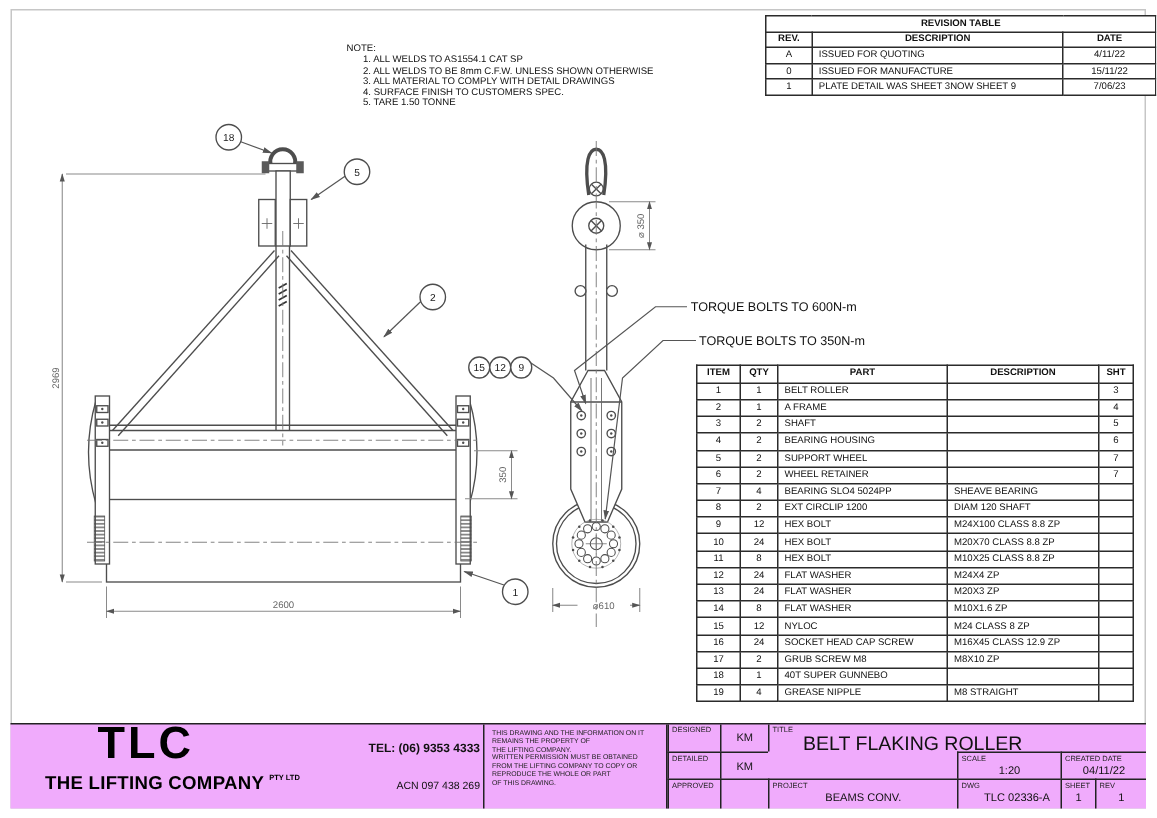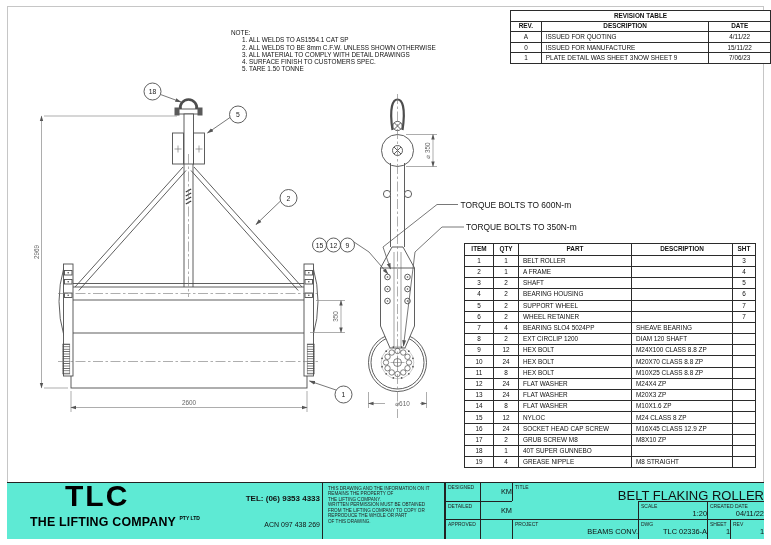--- a/index.html
+++ b/index.html
@@ -25,32 +25,32 @@
   
   .parts-table{position:absolute;left:464px;top:243px;border-collapse:collapse;table-layout:fixed;
                background:#fff;font-size:6.4px;}
   .parts-table th,.parts-table td{border:1px solid #2b2b2b;padding:0 2px;height:10.2px;line-height:8px;
                white-space:nowrap;overflow:hidden;}
   .parts-table th{font-weight:700;text-align:center;height:10.8px;}
   .parts-table td:nth-child(1),.parts-table td:nth-child(2),.parts-table td:nth-child(5){text-align:center;}
   .parts-table td:nth-child(3),.parts-table td:nth-child(4){text-align:left;padding-left:4px;}
 
   
-  .tblock{position:absolute;left:7px;top:482px;width:757px;height:56px;border-top:1px solid #222;background:#5eead4;}
+  .tblock{position:absolute;left:7px;top:482px;width:757px;height:56px;border-top:1px solid #222;background:#f0abfc;}
   .tlc-logo{position:absolute;left:58px;top:-4px;font-size:30px;font-weight:700;letter-spacing:2px;color:#000;}
   .company-line{position:absolute;left:23px;top:32px;font-size:12.4px;font-weight:700;letter-spacing:.2px;color:#000;white-space:nowrap;}
   .company-suffix{font-size:5px;font-weight:700;vertical-align:6px;letter-spacing:0;}
   .tel{position:absolute;left:200px;top:11px;width:113px;text-align:right;font-size:8px;font-weight:700;white-space:nowrap;}
   .acn{position:absolute;left:200px;top:38px;width:113px;text-align:right;font-size:7px;white-space:nowrap;}
   .copyright{position:absolute;left:315px;top:0;width:123px;height:56px;border-left:1px solid #222;border-right:1px solid #222;
              box-sizing:border-box;padding:3px 3px 0 5px;font-size:4.6px;line-height:5.45px;color:#222;}
   .fields{position:absolute;left:438px;top:0;width:319px;height:56px;}
   .fcell{position:absolute;box-sizing:border-box;border-left:1px solid #222;border-top:1px solid #222;overflow:hidden;}
   .fcell .lbl{position:absolute;left:2px;top:1px;font-size:5px;color:#222;white-space:nowrap;}
-  .fcell .val{position:absolute;left:0;right:0;top:7px;text-align:right;font-size:7.4px;white-space:nowrap;}
+  .fcell .val{position:absolute;left:0;right:0;top:7px;text-align:center;font-size:7.4px;white-space:nowrap;}
   .fcell .val.big{font-size:13px;}
   .r1{top:0;height:18px;}  .r2{top:18px;height:18px;}  .r3{top:36px;height:20px;padding-left:14px;}
   .r1.fcell,.fcell.r1{border-top:none;}
 </style>
 </head>
 <body>
 
 <div class="sheet">
   <div class="frame"></div>
 

